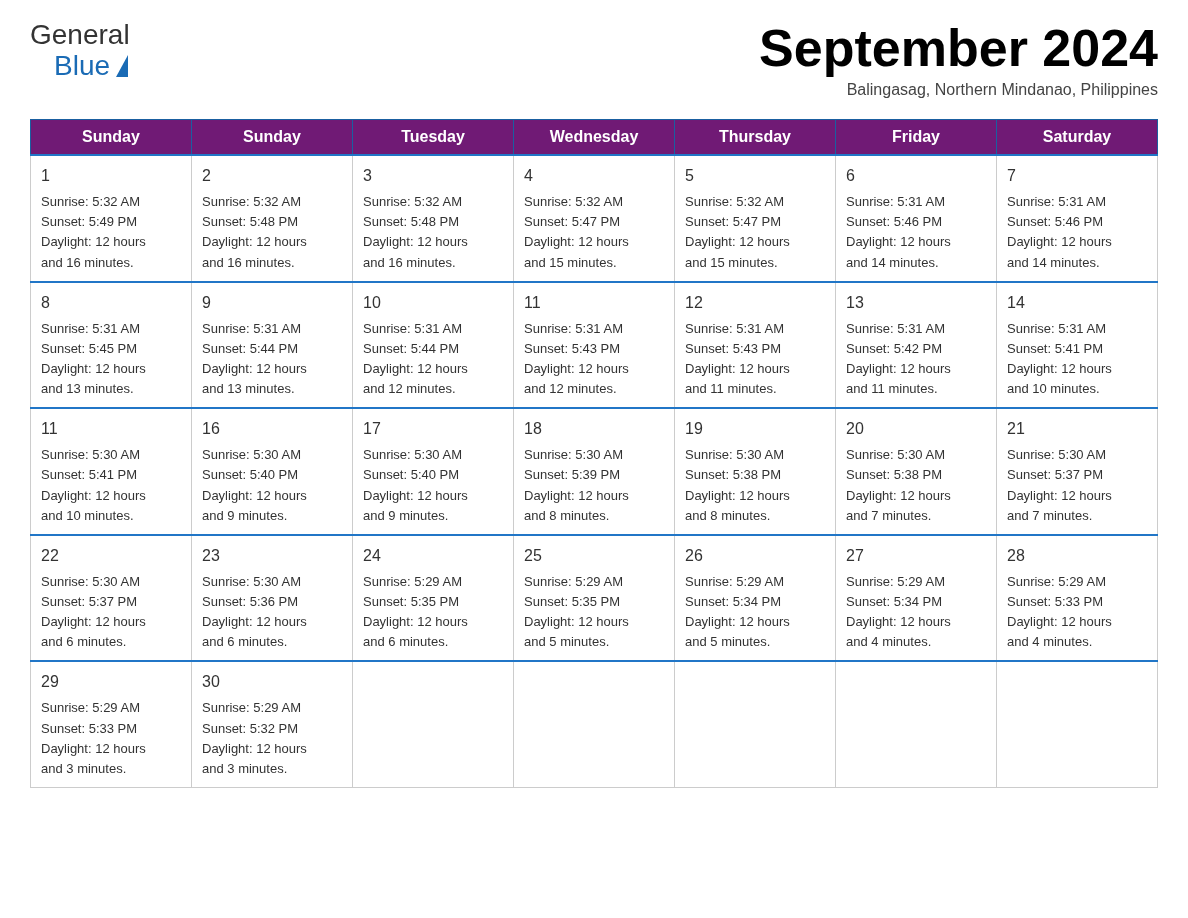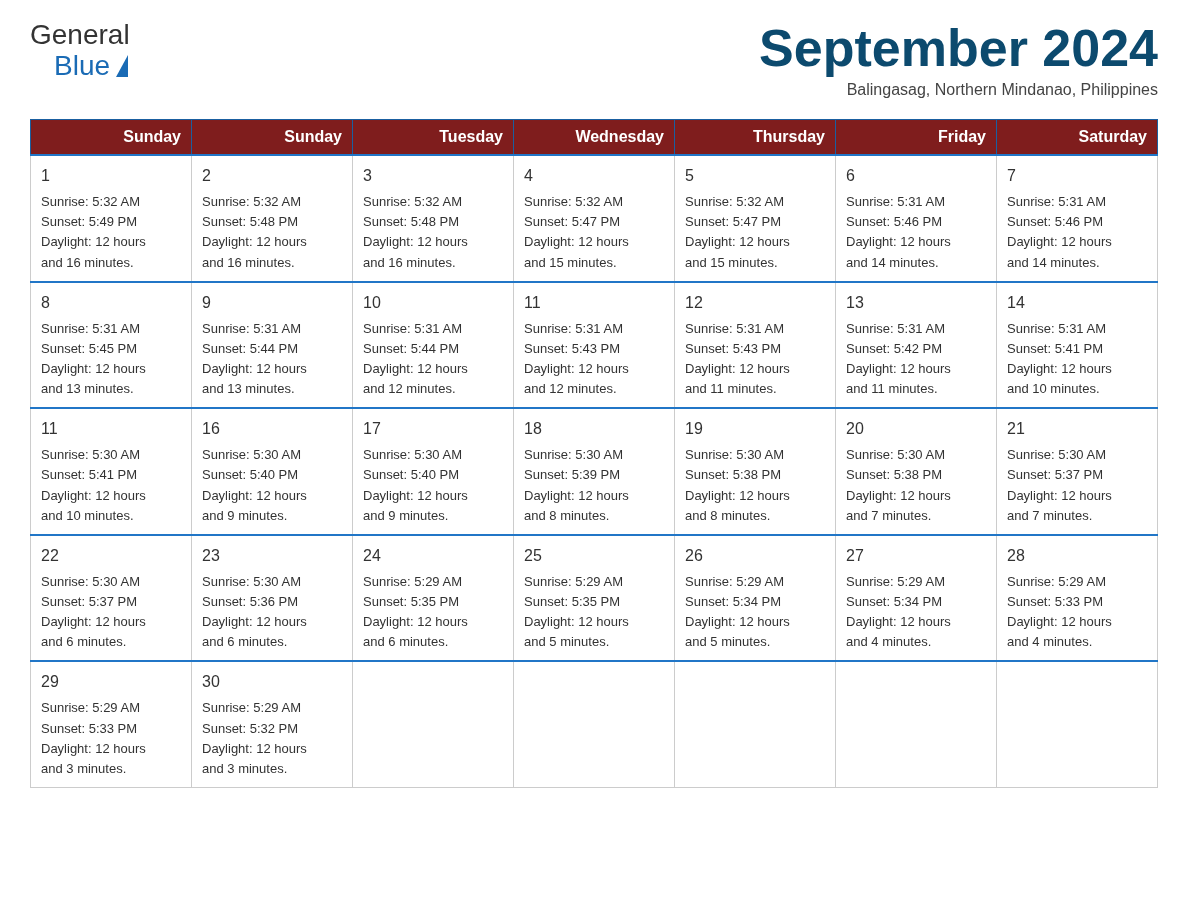--- a/index.html
+++ b/index.html
@@ -32,40 +32,40 @@
       border-bottom: 22px solid #1a6bb5;
       display: inline-block;
       margin-left: 2px;
     }
     .title-area {
       text-align: right;
     }
     .month-title {
       font-size: 52px;
       font-weight: bold;
-      color: #0c4a6e;
+      color: #000000;
       line-height: 1.1;
     }
     .location {
       font-size: 16px;
       color: #444;
       margin-top: 4px;
     }
     .calendar {
       width: 100%;
       border-collapse: collapse;
       border: 1px solid #999;
     }
     .calendar th {
-      background-color: #7f1d1d;
+      background-color: #701a75;
       color: #fff;
       font-size: 16px;
       font-weight: bold;
       padding: 8px 10px;
-      text-align: right;
+      text-align: center;
       border: 1px solid #1a5fa0;
     }
     .calendar td {
       vertical-align: top;
       padding: 8px 10px;
       border: 1px solid #ccc;
       width: calc(100% / 7);
       font-size: 13px;
       color: #333;
       line-height: 1.5;

